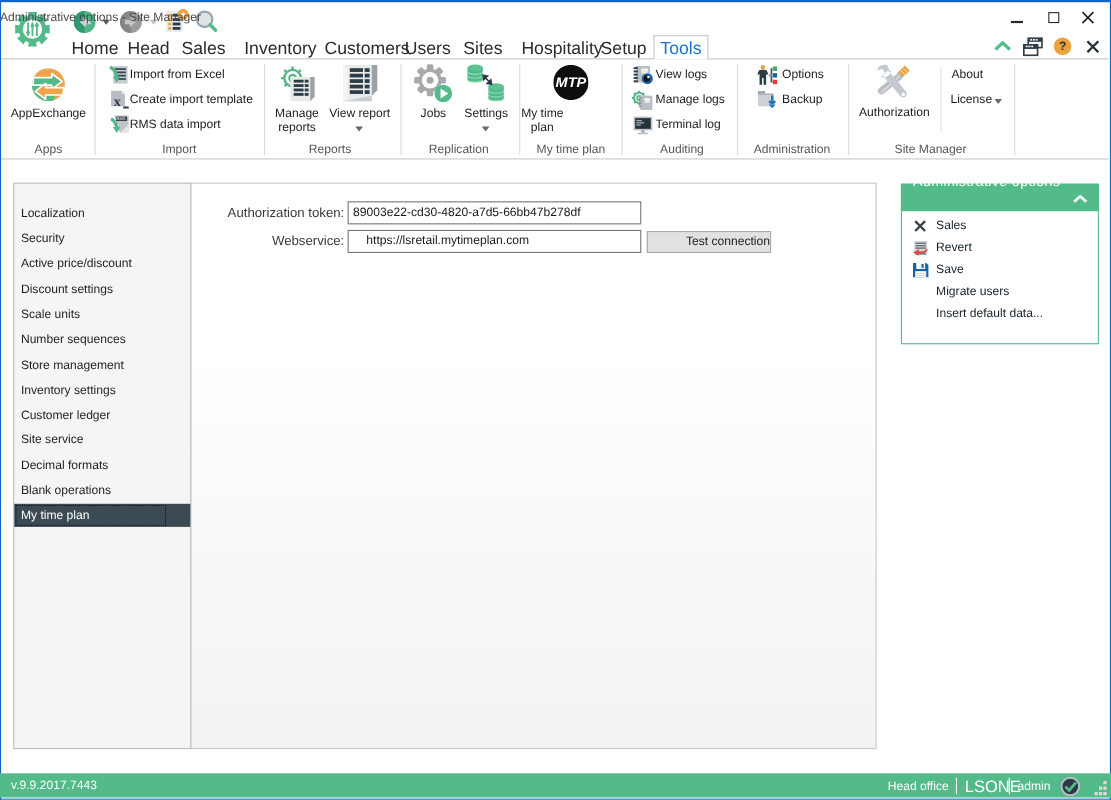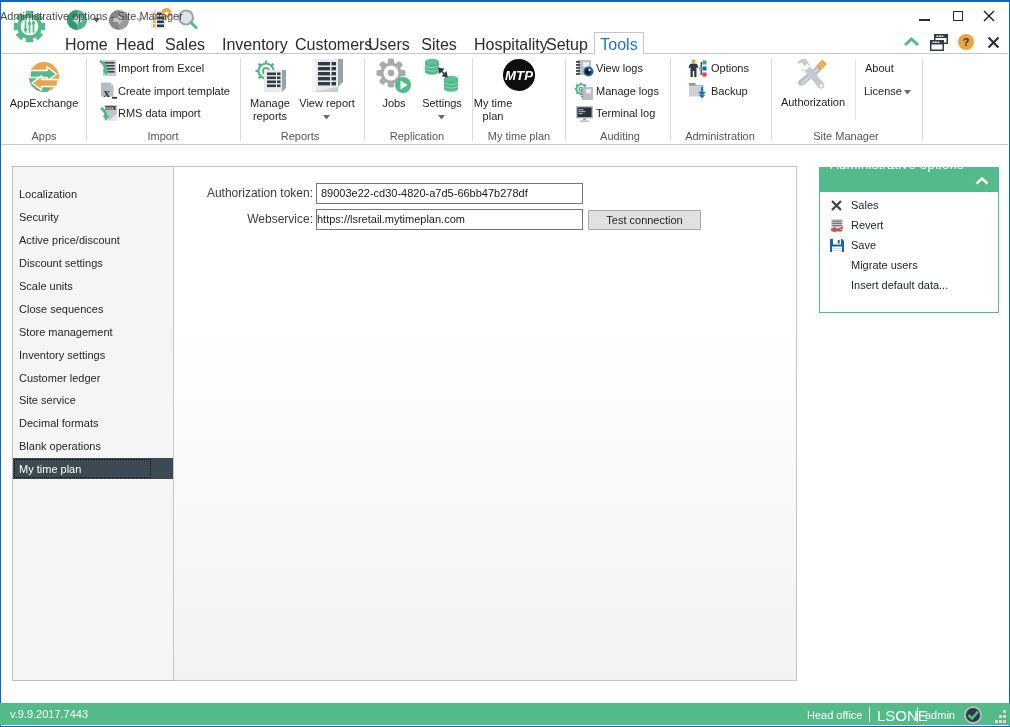--- a/index.html
+++ b/index.html
@@ -391,36 +391,36 @@
 </svg>
 
 <div class="abs" style="left:12px;top:166px;width:162px;height:515px;background:#f5f5f5;border:1px solid #bdbdbd"></div>
 <div class="abs" style="left:173px;top:166px;width:624px;height:515px;background:linear-gradient(#ffffff 30%,#f2f2f2);border:1px solid #c6c6c6"></div>
 
 <div class="sbitem" style="top:187.5px">Localization</div>
 <div class="sbitem" style="top:210.5px">Security</div>
 <div class="sbitem" style="top:233.5px">Active price/discount</div>
 <div class="sbitem" style="top:256.5px">Discount settings</div>
 <div class="sbitem" style="top:279.5px">Scale units</div>
-<div class="sbitem" style="top:302.5px">Close sequences</div>
+<div class="sbitem" style="top:302.5px">Number sequences</div>
 <div class="sbitem" style="top:325.5px">Store management</div>
 <div class="sbitem" style="top:348.5px">Inventory settings</div>
 <div class="sbitem" style="top:371.5px">Customer ledger</div>
 <div class="sbitem" style="top:394px">Site service</div>
 <div class="sbitem" style="top:417px">Decimal formats</div>
 <div class="sbitem" style="top:440px">Blank operations</div>
 <div class="abs" style="left:13px;top:458px;width:160px;height:21px;background:#3c4a54"></div>
 <div class="abs" style="left:14px;top:459px;width:137px;height:19px;border:1px dotted #0d141a"></div>
 <div class="sbitem" style="top:463px;color:#fff">My time plan</div>
 
 <div class="txt" style="left:193px;top:187px;width:120px;text-align:right;color:#3a3a3a;font-size:12px">Authorization token:</div>
 <div class="abs" style="left:316px;top:183px;width:267px;height:21px;background:#fff;border:1px solid #767676;font-size:11px;color:#1a1a1a;line-height:19px;padding-left:4px;font-family:'Liberation Sans',sans-serif">89003e22-cd30-4820-a7d5-66bb47b278df</div>
 <div class="txt" style="left:193px;top:213px;width:120px;text-align:right;color:#3a3a3a;font-size:12px">Webservice:</div>
-<div class="abs" style="left:316px;top:209px;width:267px;height:21px;background:#fff;border:1px solid #767676;font-size:11px;color:#1a1a1a;line-height:19px;padding-left:0;font-family:'Liberation Sans',sans-serif">https://lsretail.mytimeplan.com</div>
-<div class="abs" style="left:588px;top:210px;width:113px;height:20px;background:#e1e1e1;border:1px solid #a9a9a9;font-size:11px;color:#222;text-align:center;line-height:18px;font-family:'Liberation Sans',sans-serif">Test connection</div>
+<div class="abs" style="left:316px;top:209px;width:267px;height:21px;background:#fff;border:1px solid #767676;font-size:11px;color:#1a1a1a;line-height:19px;padding-left:16px;font-family:'Liberation Sans',sans-serif">https://lsretail.mytimeplan.com</div>
+<div class="abs" style="left:588px;top:210px;width:113px;height:20px;background:#e1e1e1;border:1px solid #a9a9a9;font-size:11px;color:#222;text-align:right;line-height:18px;font-family:'Liberation Sans',sans-serif">Test connection</div>
 
 <div class="abs" style="left:819px;top:167px;width:180px;height:146px;background:#fff;border:1px solid #53ba8a"></div>
 <div class="abs" style="left:819px;top:167px;width:180px;height:25px;background:#53ba8a"></div>
 <div class="abs" style="left:819px;top:157px;width:156px;height:16px;font-size:13px;letter-spacing:0.3px;color:#fff;text-align:center;font-family:Liberation Sans, sans-serif">Administrative options</div>
 <svg class="abs" style="left:975px;top:177px" width="14" height="8" viewBox="0 0 14 8">
     <path d="M1.5 6.5 L7 1.5 L12.5 6.5" stroke="#fff" stroke-width="2.4" fill="none"></path>
   </svg>
 <div class="mitem" style="top:199px">Sales</div>
 <div class="mitem" style="top:219px">Revert</div>
 <div class="mitem" style="top:239px">Save</div>

